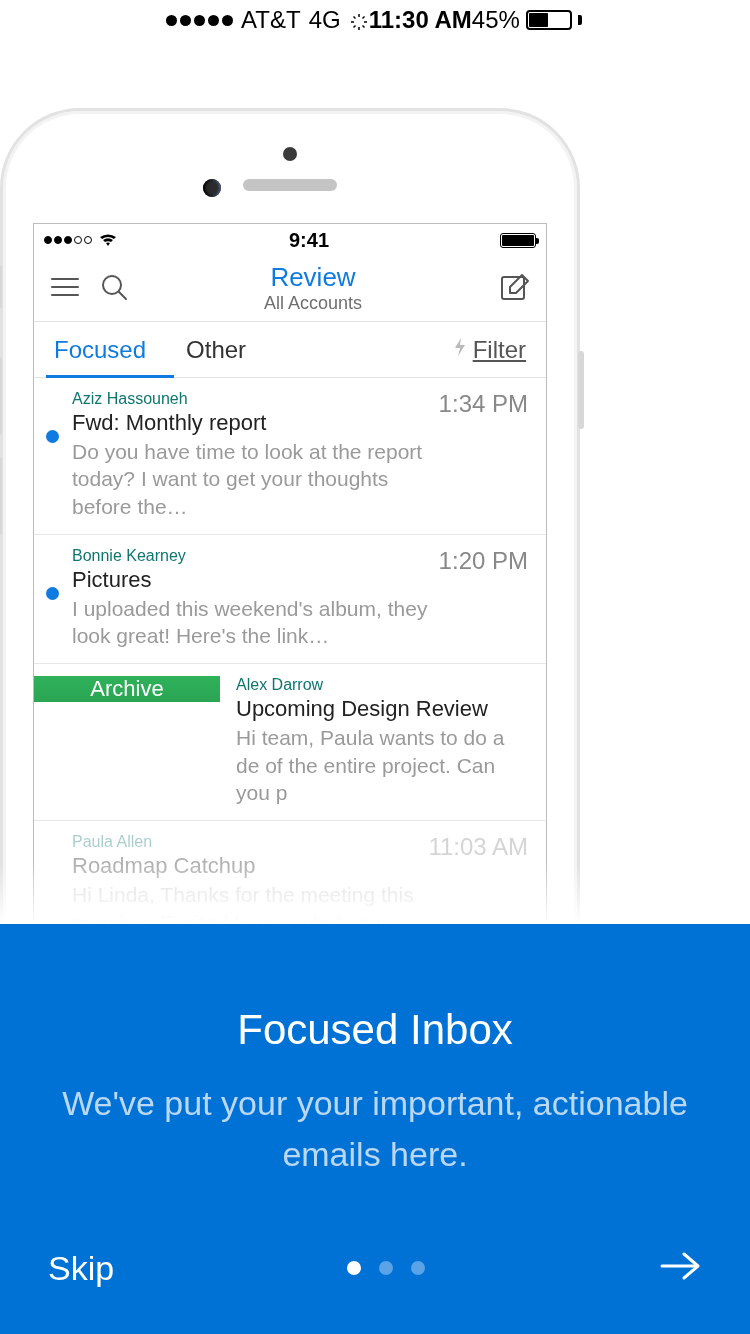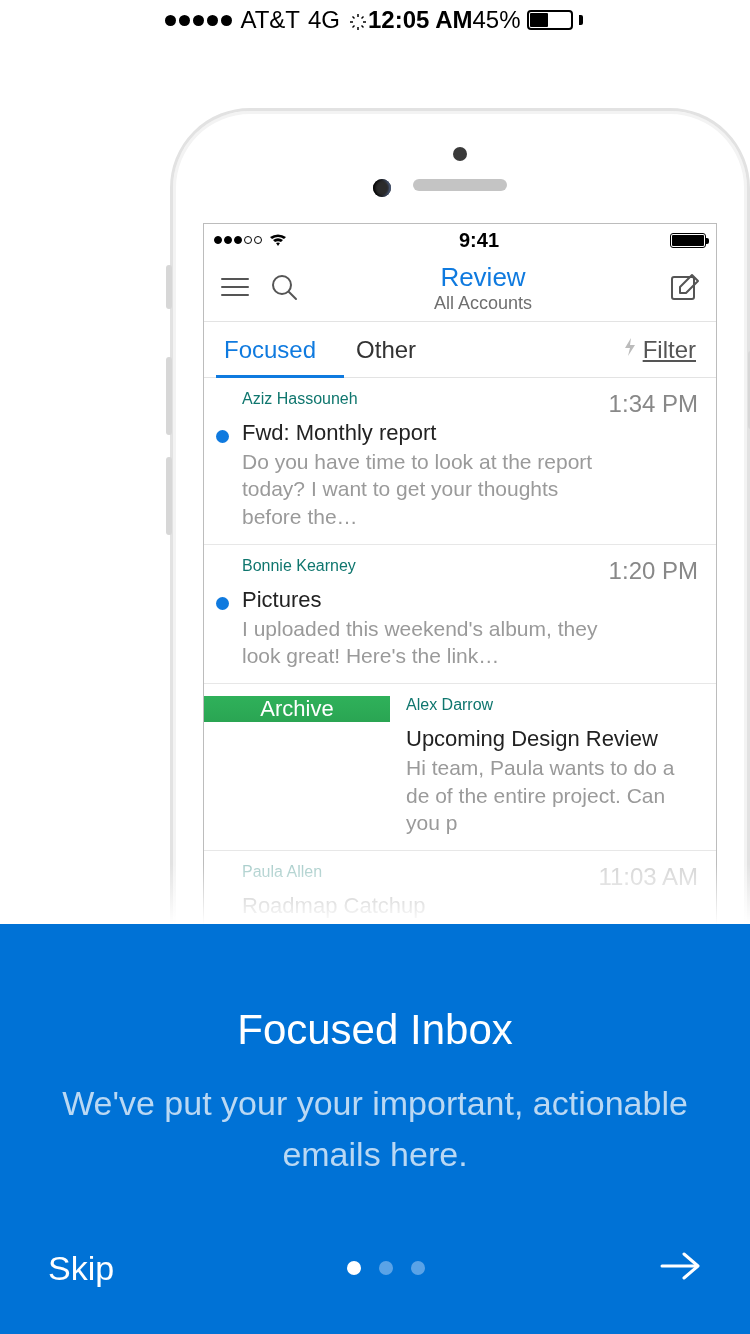--- a/index.html
+++ b/index.html
@@ -19,21 +19,21 @@
 .outer-status .right { display: flex; align-items: center; gap: 6px; }
 .battery-shell { width: 46px; height: 20px; border: 2px solid #000; border-radius: 4px; position: relative; }
 .battery-shell .fill { position: absolute; top: 1px; left: 1px; bottom: 1px; background: #000; border-radius: 1px; }
 .battery-nub { width: 4px; height: 10px; background: #000; border-radius: 0 2px 2px 0; }
 .loading-icon { width: 20px; height: 20px; display:inline-block; position:relative; }
 
 
 .hero-area {
   height: 884px;
   width: 100%;
-  display: flex; justify-content: flex-end;
+  display: flex; justify-content: flex-start;
   position: relative; overflow: hidden;
 }
 .phone {
   margin-top: 68px;
   width: 580px;
   height: 1100px;
   background: #fff;
   border: 3px solid #e2e2e2;
   border-radius: 80px 80px 0 0;
   position: relative;
@@ -89,21 +89,21 @@
 
 .email-list { }
 .email-row {
   display:flex; padding: 12px 18px 14px 12px; border-bottom: 1px solid #e7e7e7;
   background:#fff; position:relative;
 }
 .email-row .dotcol { width:26px; padding-top:40px; }
 .email-row .dotcol .unread { width:13px; height:13px; background:#0f7adf; border-radius:50%; display:block; }
 .email-row .body { flex:1; min-width:0; }
 .email-row .sender { font-size:16px; color:#0f766e; }
-.email-row .subject { font-size:22px; color:#222; font-weight:500; margin-top:12px; }
+.email-row .subject { font-size:22px; color:#222; font-weight:500; margin-top:2px; }
 .email-row .preview { font-size:21px; color:#9a9a9a; line-height:1.3; margin-top:2px; overflow:hidden; }
 .email-row .time { font-size:24px; color:#888; white-space:nowrap; margin-left:10px; }
 
 .email-row.swiped { padding-left:0; }
 .email-row.swiped .archive-panel {
   width: 186px; height:100%; background: linear-gradient(#2fb15a, #2aa553);
   display:flex; align-items:center; justify-content:center;
   color:#fff; font-size:22px; margin-right:16px;
 }
 .email-row.swiped .body { padding-top:0; }
@@ -163,21 +163,21 @@
           <line x1="2" y1="10" x2="5" y2="10"></line>
           <line x1="15" y1="10" x2="18" y2="10"></line>
           <line x1="4.5" y1="4.5" x2="6.5" y2="6.5"></line>
           <line x1="13.5" y1="13.5" x2="15.5" y2="15.5"></line>
           <line x1="4.5" y1="15.5" x2="6.5" y2="13.5"></line>
           <line x1="13.5" y1="6.5" x2="15.5" y2="4.5"></line>
         </g>
       </svg>
     </span>
   </div>
-  <div class="time">12:05 AM</div>
+  <div class="time">11:30 AM</div>
   <div class="right">
     <span>45%</span>
     <span class="battery-shell">
       <span class="fill" id="outer-batt-fill" style="width: 45%;"></span>
     </span>
     <span class="battery-nub"></span>
   </div>
 </div>
 
 <div class="hero-area">

